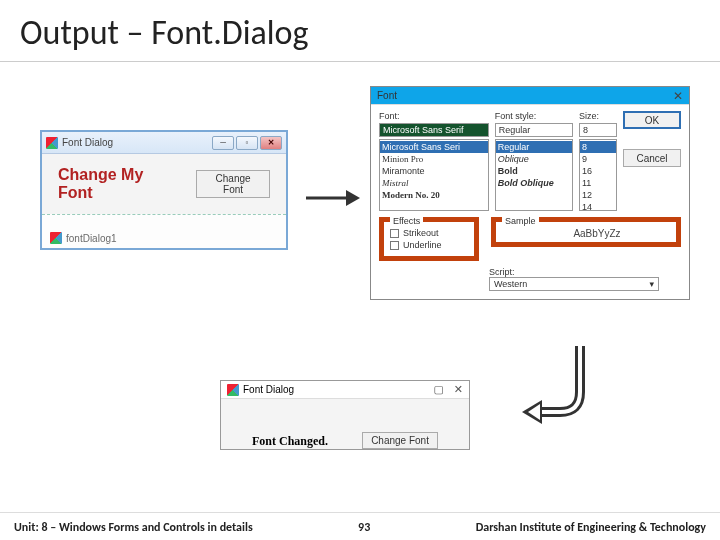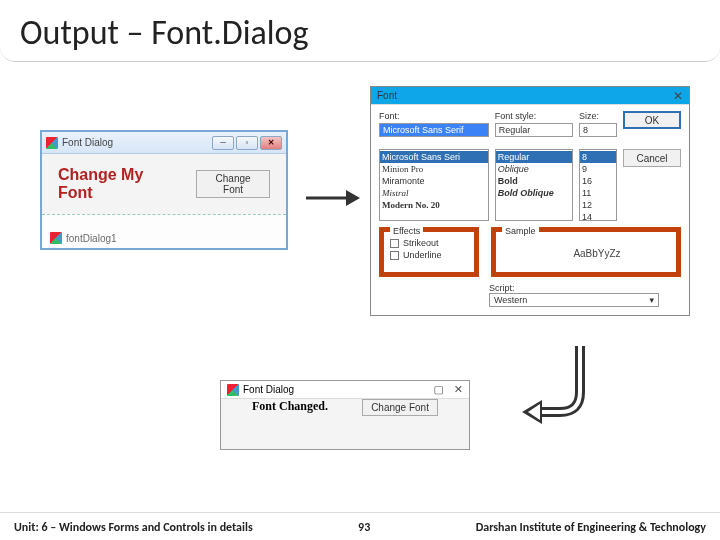--- a/index.html
+++ b/index.html
@@ -11,21 +11,20 @@
     position: relative;
     overflow: hidden;
   }
   .slide-title {
     font-family: Calibri, "Segoe UI", sans-serif;
     font-size: 34px;
     font-weight: 400;
     color: #222;
     padding: 12px 20px 8px 20px;
     border-bottom: 1px solid #ccc;
-    border-radius: 15px;
   }
   
   .win1 {
     position: absolute;
     left: 40px;
     top: 130px;
     width: 248px;
     border: 2px solid #7aa8d6;
   }
   .win1 .titlebar {
@@ -117,29 +116,29 @@
   }
   .col { display:flex; flex-direction:column; }
   .col.sizecol { width: 38px; }
   .col.fontcol { flex:1.4; }
   .col.stylecol { flex:1; }
   .col label { font-size:9px; margin-bottom:2px; }
   .inpsel {
     border:1px solid #999;
     padding:1px 3px;
     font-size:9px;
-    background:#3b82f6;
+    background:#14532d;
     color:#fff;
     height:14px;
     overflow:hidden;
   }
   .inpsel.plain { background:#fff; color:#333; }
   .listbox {
     border:1px solid #999;
-    margin-top:12px;
+    margin-top:2px;
     height:72px;
     overflow:hidden;
     font-size:9px;
     line-height:12px;
     padding:1px 2px;
     position:relative;
   }
   .listbox .hl { background:#2f6fb3; color:#fff; padding:0 2px; margin:0 -2px; }
   .listbox .i { font-style:italic; }
   .listbox .b { font-weight:bold; }
@@ -157,21 +156,21 @@
   .group .legend {
     position:absolute;
     top:-6px; left:6px;
     background:#fff;
     padding:0 3px;
     font-size:9px;
   }
   .effgroup { width:100px; }
   .chk { display:flex; align-items:center; gap:4px; font-size:9px; margin-bottom:2px; }
   .chk .box { width:9px; height:9px; border:1px solid #777; display:inline-block; }
-  .samplegroup { flex:1; height:50px; display:flex; align-items:center; justify-content:center;padding-left:28px; }
+  .samplegroup { flex:1; height:30px; display:flex; align-items:center; justify-content:center;padding-left:28px; }
   .sampletxt { font-size:10px; color:#444; }
   .scriptrow { padding:2px 8px 8px 8px; display:flex; flex-direction:column; align-items:flex-start; }
   .scriptrow .sel { border:1px solid #999; width:170px; padding:1px 4px; font-size:9px; margin-left:110px; display:flex; justify-content:space-between; align-items:center; }
 
   
   .arrow-down { position:absolute; left:520px; top:342px; }
 
   
   .win3 {
     position:absolute;
@@ -186,21 +185,21 @@
     display:flex; justify-content:space-between; align-items:center;
     padding: 2px 6px;
     height: 18px;
     background:#fff;
     border-bottom:1px solid #ddd;
   }
   .win3 .titlebar .left { display:flex; align-items:center; gap:4px; }
   .win3 .rightctl { display:flex; gap:10px; font-size:11px; color:#555; }
   .win3 .body3 {
     background:#f4f4f4; height:50px;
-    display:flex; align-items:flex-start; justify-content:space-around;
+    display:flex; align-items:flex-end; justify-content:space-around;
     padding:0 14px;
   }
   .fontchanged { font-family: Georgia, serif; font-weight:bold; font-size:12px; }
 
   
   .footer {
     position:absolute;
     left:0; right:0; bottom:0;
     height:28px;
     border-top:1px solid #ddd;
@@ -337,16 +336,16 @@
       <span>✕</span>
     </span>
   </div>
   <div class="body3">
     <span class="fontchanged">Font Changed.</span>
     <button class="btn">Change Font</button>
   </div>
 </div>
 
 <div class="footer">
-  <span class="unit">Unit: 6 – Windows Forms and Controls in details</span>
+  <span class="unit">Unit: 8 – Windows Forms and Controls in details</span>
   <span class="page">93</span>
   <span class="inst">Darshan Institute of Engineering &amp; Technology</span>
 </div>
 
 </body></html>

